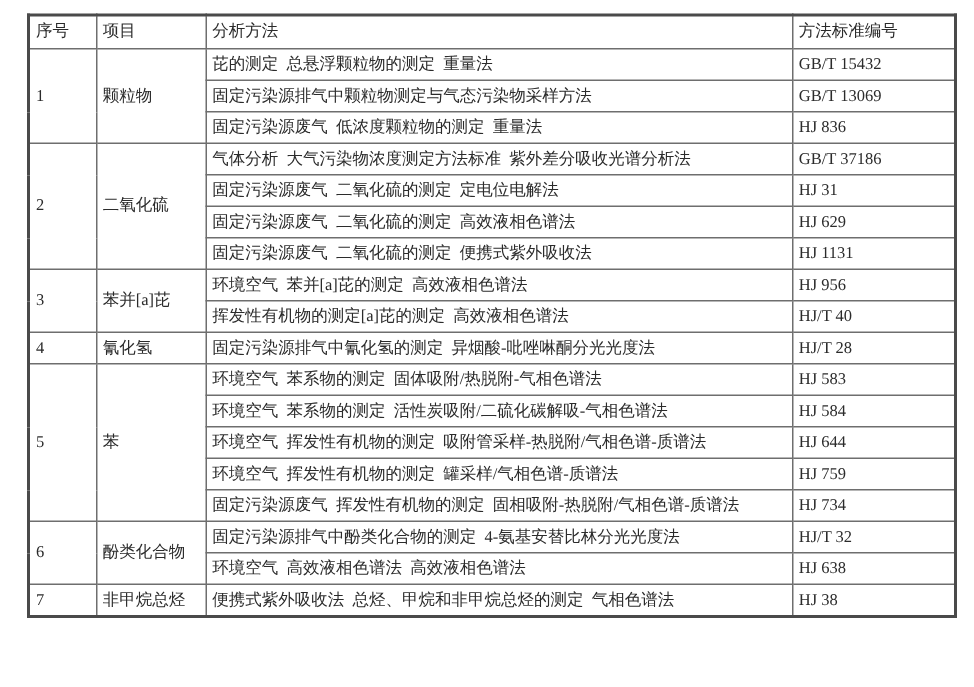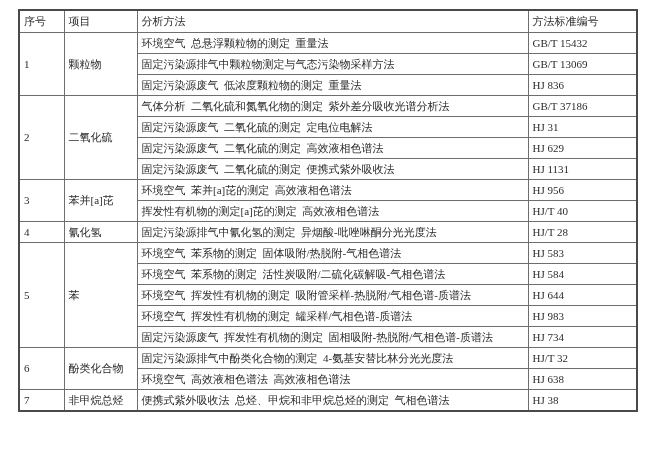--- a/index.html
+++ b/index.html
@@ -78,35 +78,35 @@
         <th>序号</th>
         <th>项目</th>
         <th>分析方法</th>
         <th>方法标准编号</th>
       </tr>
     </thead>
     <tbody id="table-body">
         <tr>
           <td rowspan="3" class="c-no">1</td>
           <td rowspan="3" class="c-item">颗粒物</td>
-          <td class="c-method">环境空气  总悬浮颗粒物的测定  重量法</td>
+          <td class="c-method">芘的测定  总悬浮颗粒物的测定  重量法</td>
           <td class="c-std">GB/T 15432</td>
         </tr>
         <tr>
           <td class="c-method">固定污染源排气中颗粒物测定与气态污染物采样方法</td>
           <td class="c-std">GB/T 13069</td>
         </tr>
         <tr>
           <td class="c-method">固定污染源废气  低浓度颗粒物的测定  重量法</td>
           <td class="c-std">HJ 836</td>
         </tr>
         <tr>
           <td rowspan="4" class="c-no">2</td>
           <td rowspan="4" class="c-item">二氧化硫</td>
-          <td class="c-method">气体分析  二氧化硫和氮氧化物的测定  紫外差分吸收光谱分析法</td>
+          <td class="c-method">气体分析  大气污染物浓度测定方法标准  紫外差分吸收光谱分析法</td>
           <td class="c-std">GB/T 37186</td>
         </tr>
         <tr>
           <td class="c-method">固定污染源废气  二氧化硫的测定  定电位电解法</td>
           <td class="c-std">HJ 31</td>
         </tr>
         <tr>
           <td class="c-method">固定污染源废气  二氧化硫的测定  高效液相色谱法</td>
           <td class="c-std">HJ 629</td>
         </tr>
@@ -139,21 +139,21 @@
         <tr>
           <td class="c-method">环境空气  苯系物的测定  活性炭吸附/二硫化碳解吸-气相色谱法</td>
           <td class="c-std">HJ 584</td>
         </tr>
         <tr>
           <td class="c-method">环境空气  挥发性有机物的测定  吸附管采样-热脱附/气相色谱-质谱法</td>
           <td class="c-std">HJ 644</td>
         </tr>
         <tr>
           <td class="c-method">环境空气  挥发性有机物的测定  罐采样/气相色谱-质谱法</td>
-          <td class="c-std">HJ 983</td>
+          <td class="c-std">HJ 759</td>
         </tr>
         <tr>
           <td class="c-method">固定污染源废气  挥发性有机物的测定  固相吸附-热脱附/气相色谱-质谱法</td>
           <td class="c-std">HJ 734</td>
         </tr>
         <tr>
           <td rowspan="2" class="c-no">6</td>
           <td rowspan="2" class="c-item">酚类化合物</td>
           <td class="c-method">固定污染源排气中酚类化合物的测定  4-氨基安替比林分光光度法</td>
           <td class="c-std">HJ/T 32</td>

